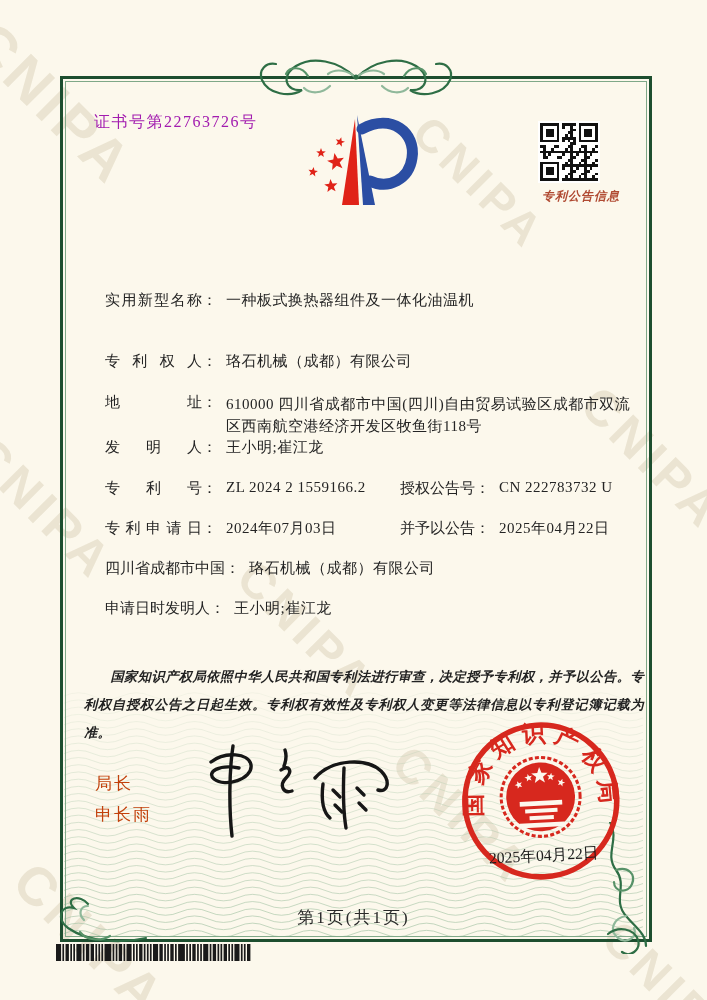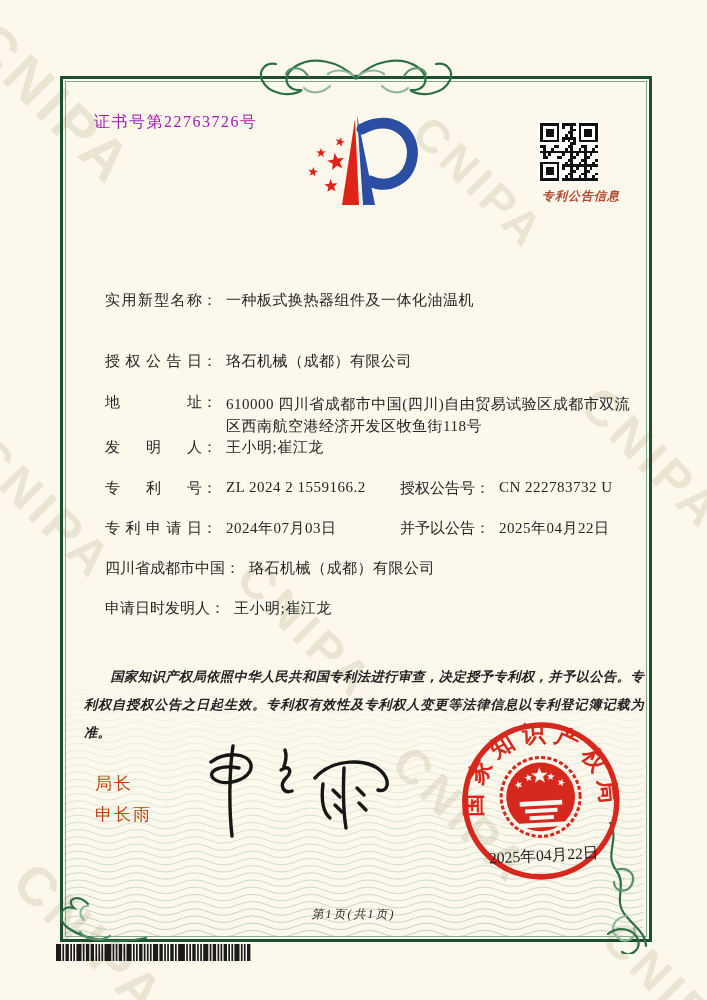--- a/index.html
+++ b/index.html
@@ -39,21 +39,21 @@
   .rcol{position:absolute; left:295px; top:0; white-space:nowrap;}
   .statement{position:absolute; left:84px; top:663px; width:560px; font-size:13.2px;
     font-style:italic; font-weight:bold; color:#222; line-height:28px;
     text-indent:2em; text-align:justify; letter-spacing:0.4px;}
   
   .director{position:absolute; left:95px; font-family:"Liberation Sans","DejaVu Sans",sans-serif;
     font-size:17px; color:#c2410c; letter-spacing:2px;}
   .sig{position:absolute; left:195px; top:738px;}
   .seal{position:absolute; left:452px; top:718px; transform:rotate(-3deg);}
   .footer{position:absolute; left:0; top:906px; width:100%; text-align:center;
-    font-size:12px; letter-spacing:2px; color:#2a2a2a;font-style:italic;}
+    font-size:17px; letter-spacing:2px; color:#2a2a2a;}
   .barcode{position:absolute; left:56px; top:944px;}
 </style>
 </head>
 <body>
 
 <div class="page">
 
   <span class="wm" style="left:5px;top:8px;font-size:58px;">CNIPA</span>
   <span class="wm" style="left:440px;top:105px;font-size:46px;">CNIPA</span>
   <span class="wm" style="left:610px;top:375px;font-size:50px;">CNIPA</span>
@@ -296,21 +296,21 @@
       </svg>
   </div>
   <div class="qr-label">专利公告信息</div>
 
 
   <div class="row" style="top:291px;">
     <span class="lbl">实用新型名称</span><span class="colon">：</span><span class="val">一种板式换热器组件及一体化油温机</span>
   </div>
 
   <div class="row" style="top:352px;">
-    <span class="lbl">授权公告日</span><span class="colon">：</span><span class="val">珞石机械（成都）有限公司</span>
+    <span class="lbl">专利权人</span><span class="colon">：</span><span class="val">珞石机械（成都）有限公司</span>
   </div>
 
   <div class="row" style="top:393px;">
     <span class="lbl">地址</span><span class="colon">：</span><span class="val val-wrap">610000 四川省成都市中国(四川)自由贸易试验区成都市双流区西南航空港经济开发区牧鱼街118号</span>
   </div>
 
   <div class="row" style="top:438px;">
     <span class="lbl">发明人</span><span class="colon">：</span><span class="val">王小明;崔江龙</span>
   </div>
 

